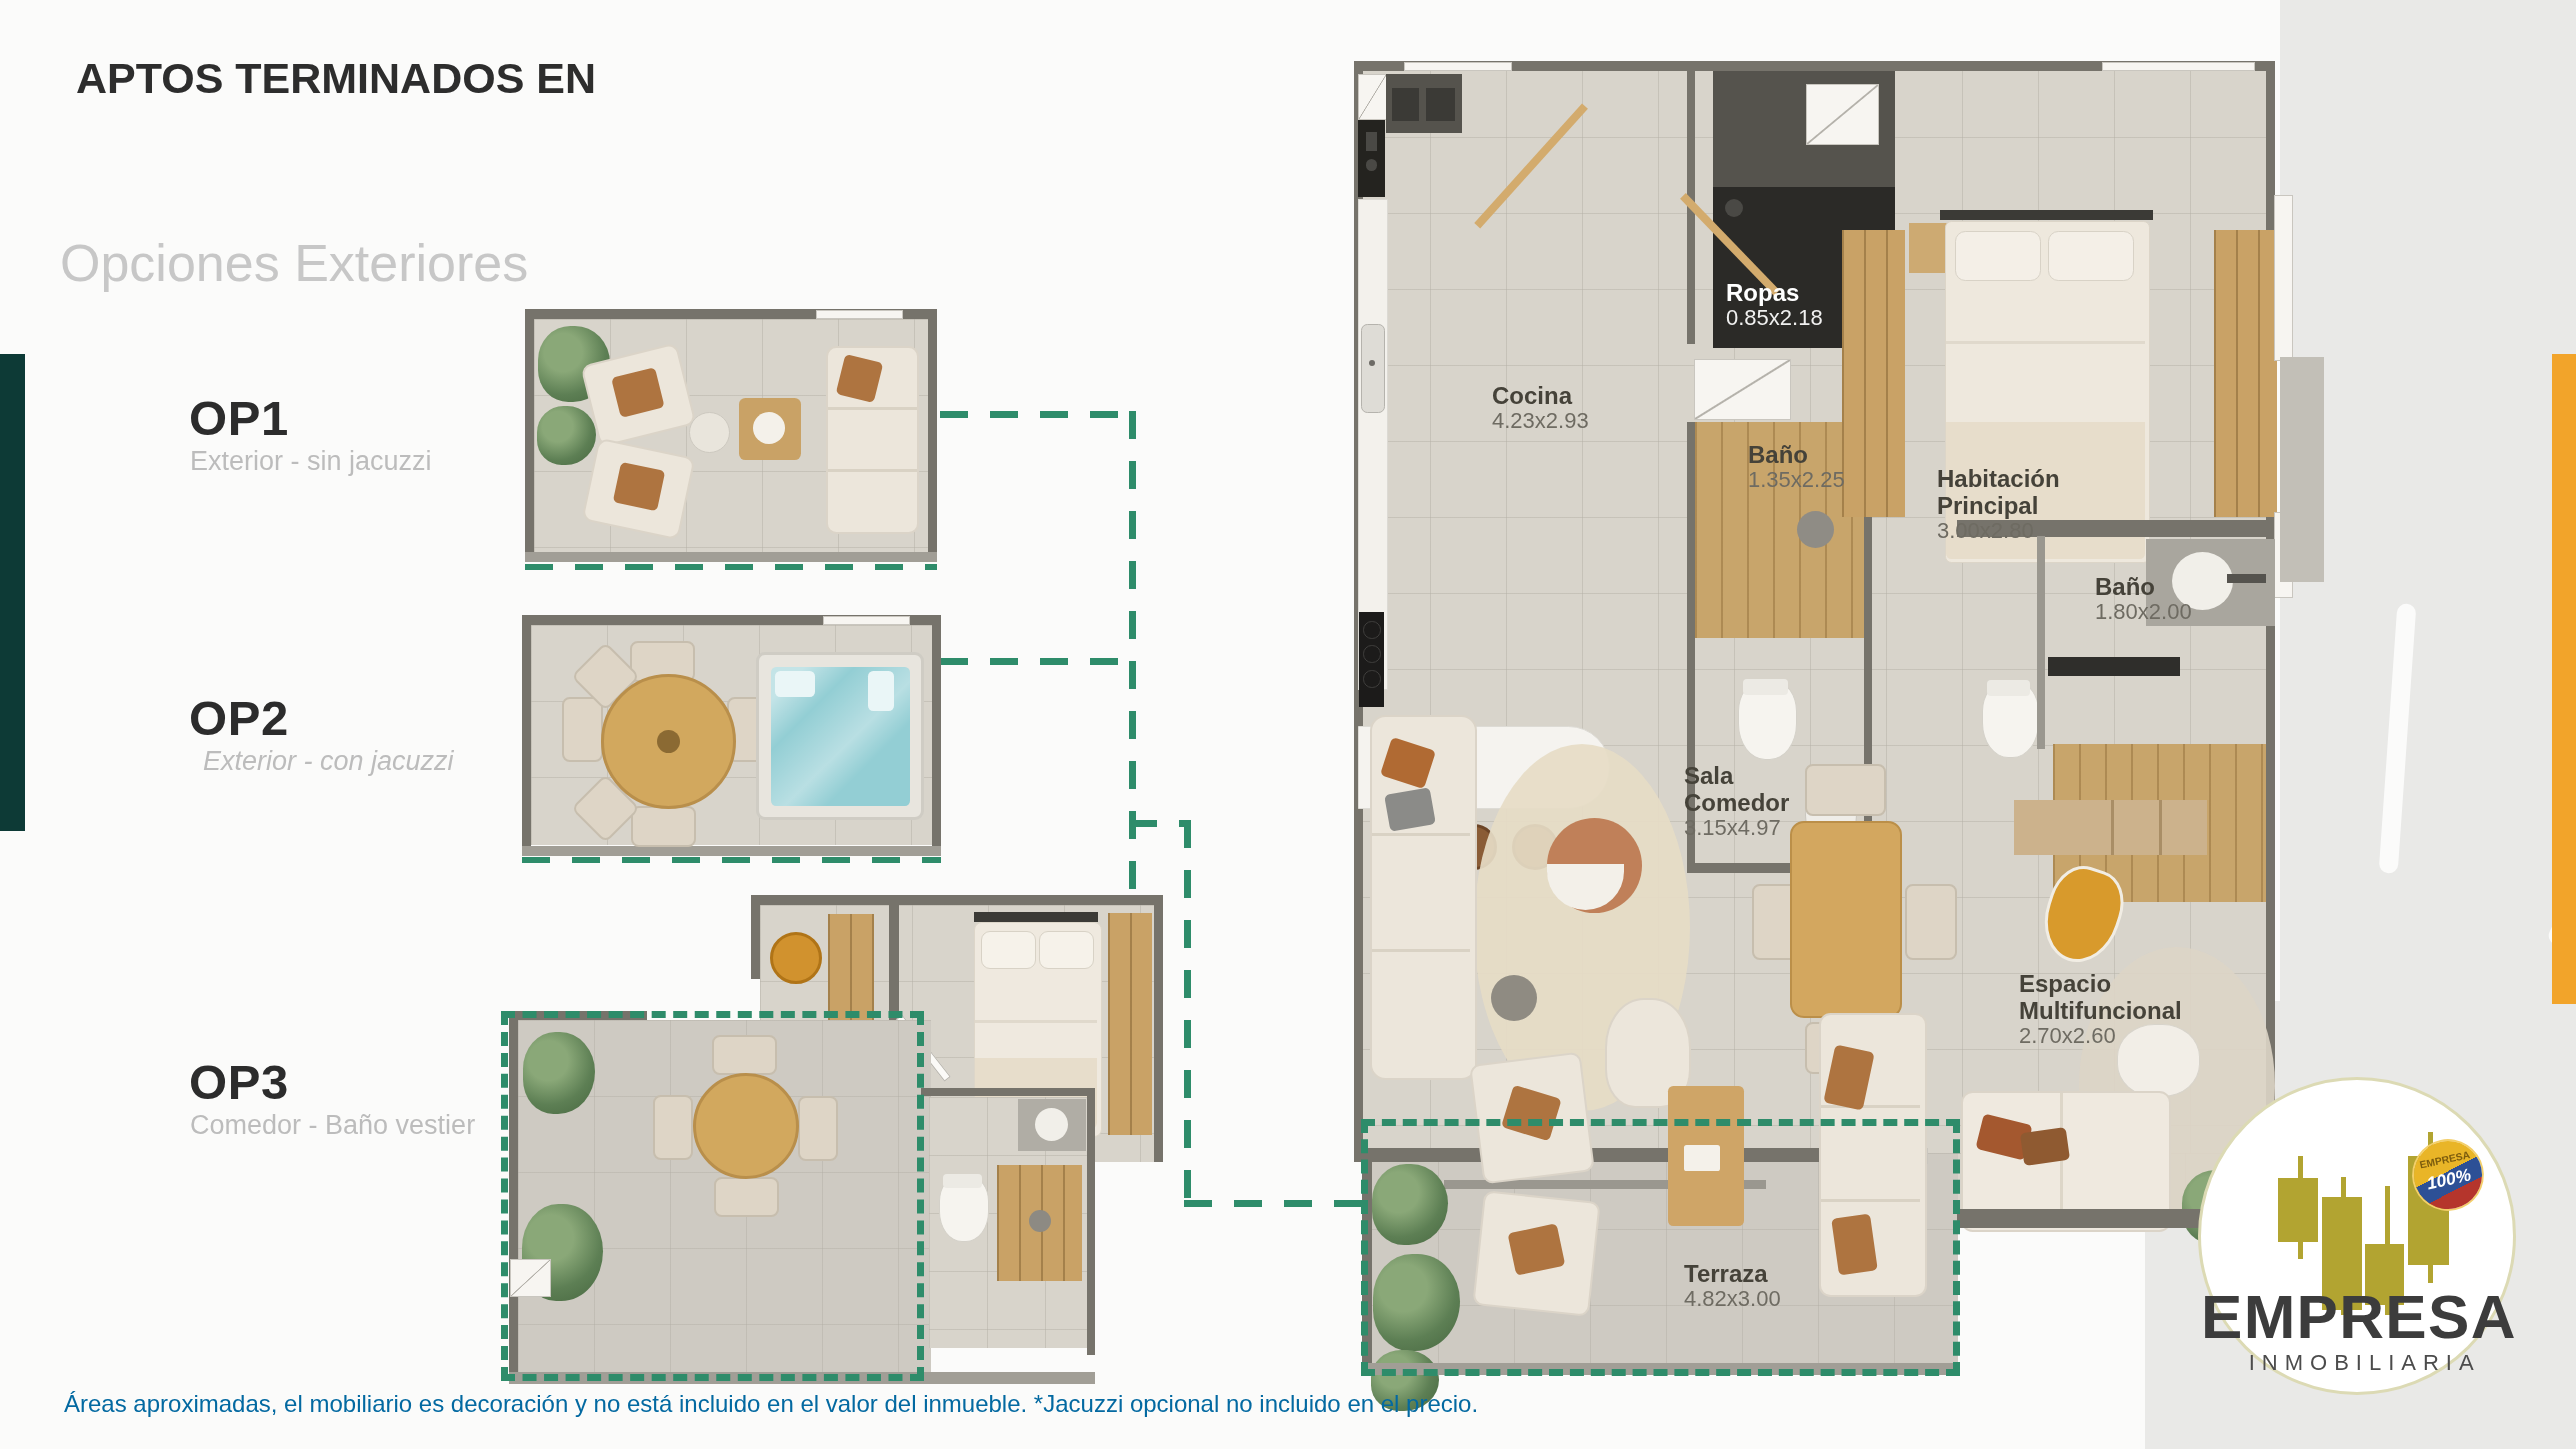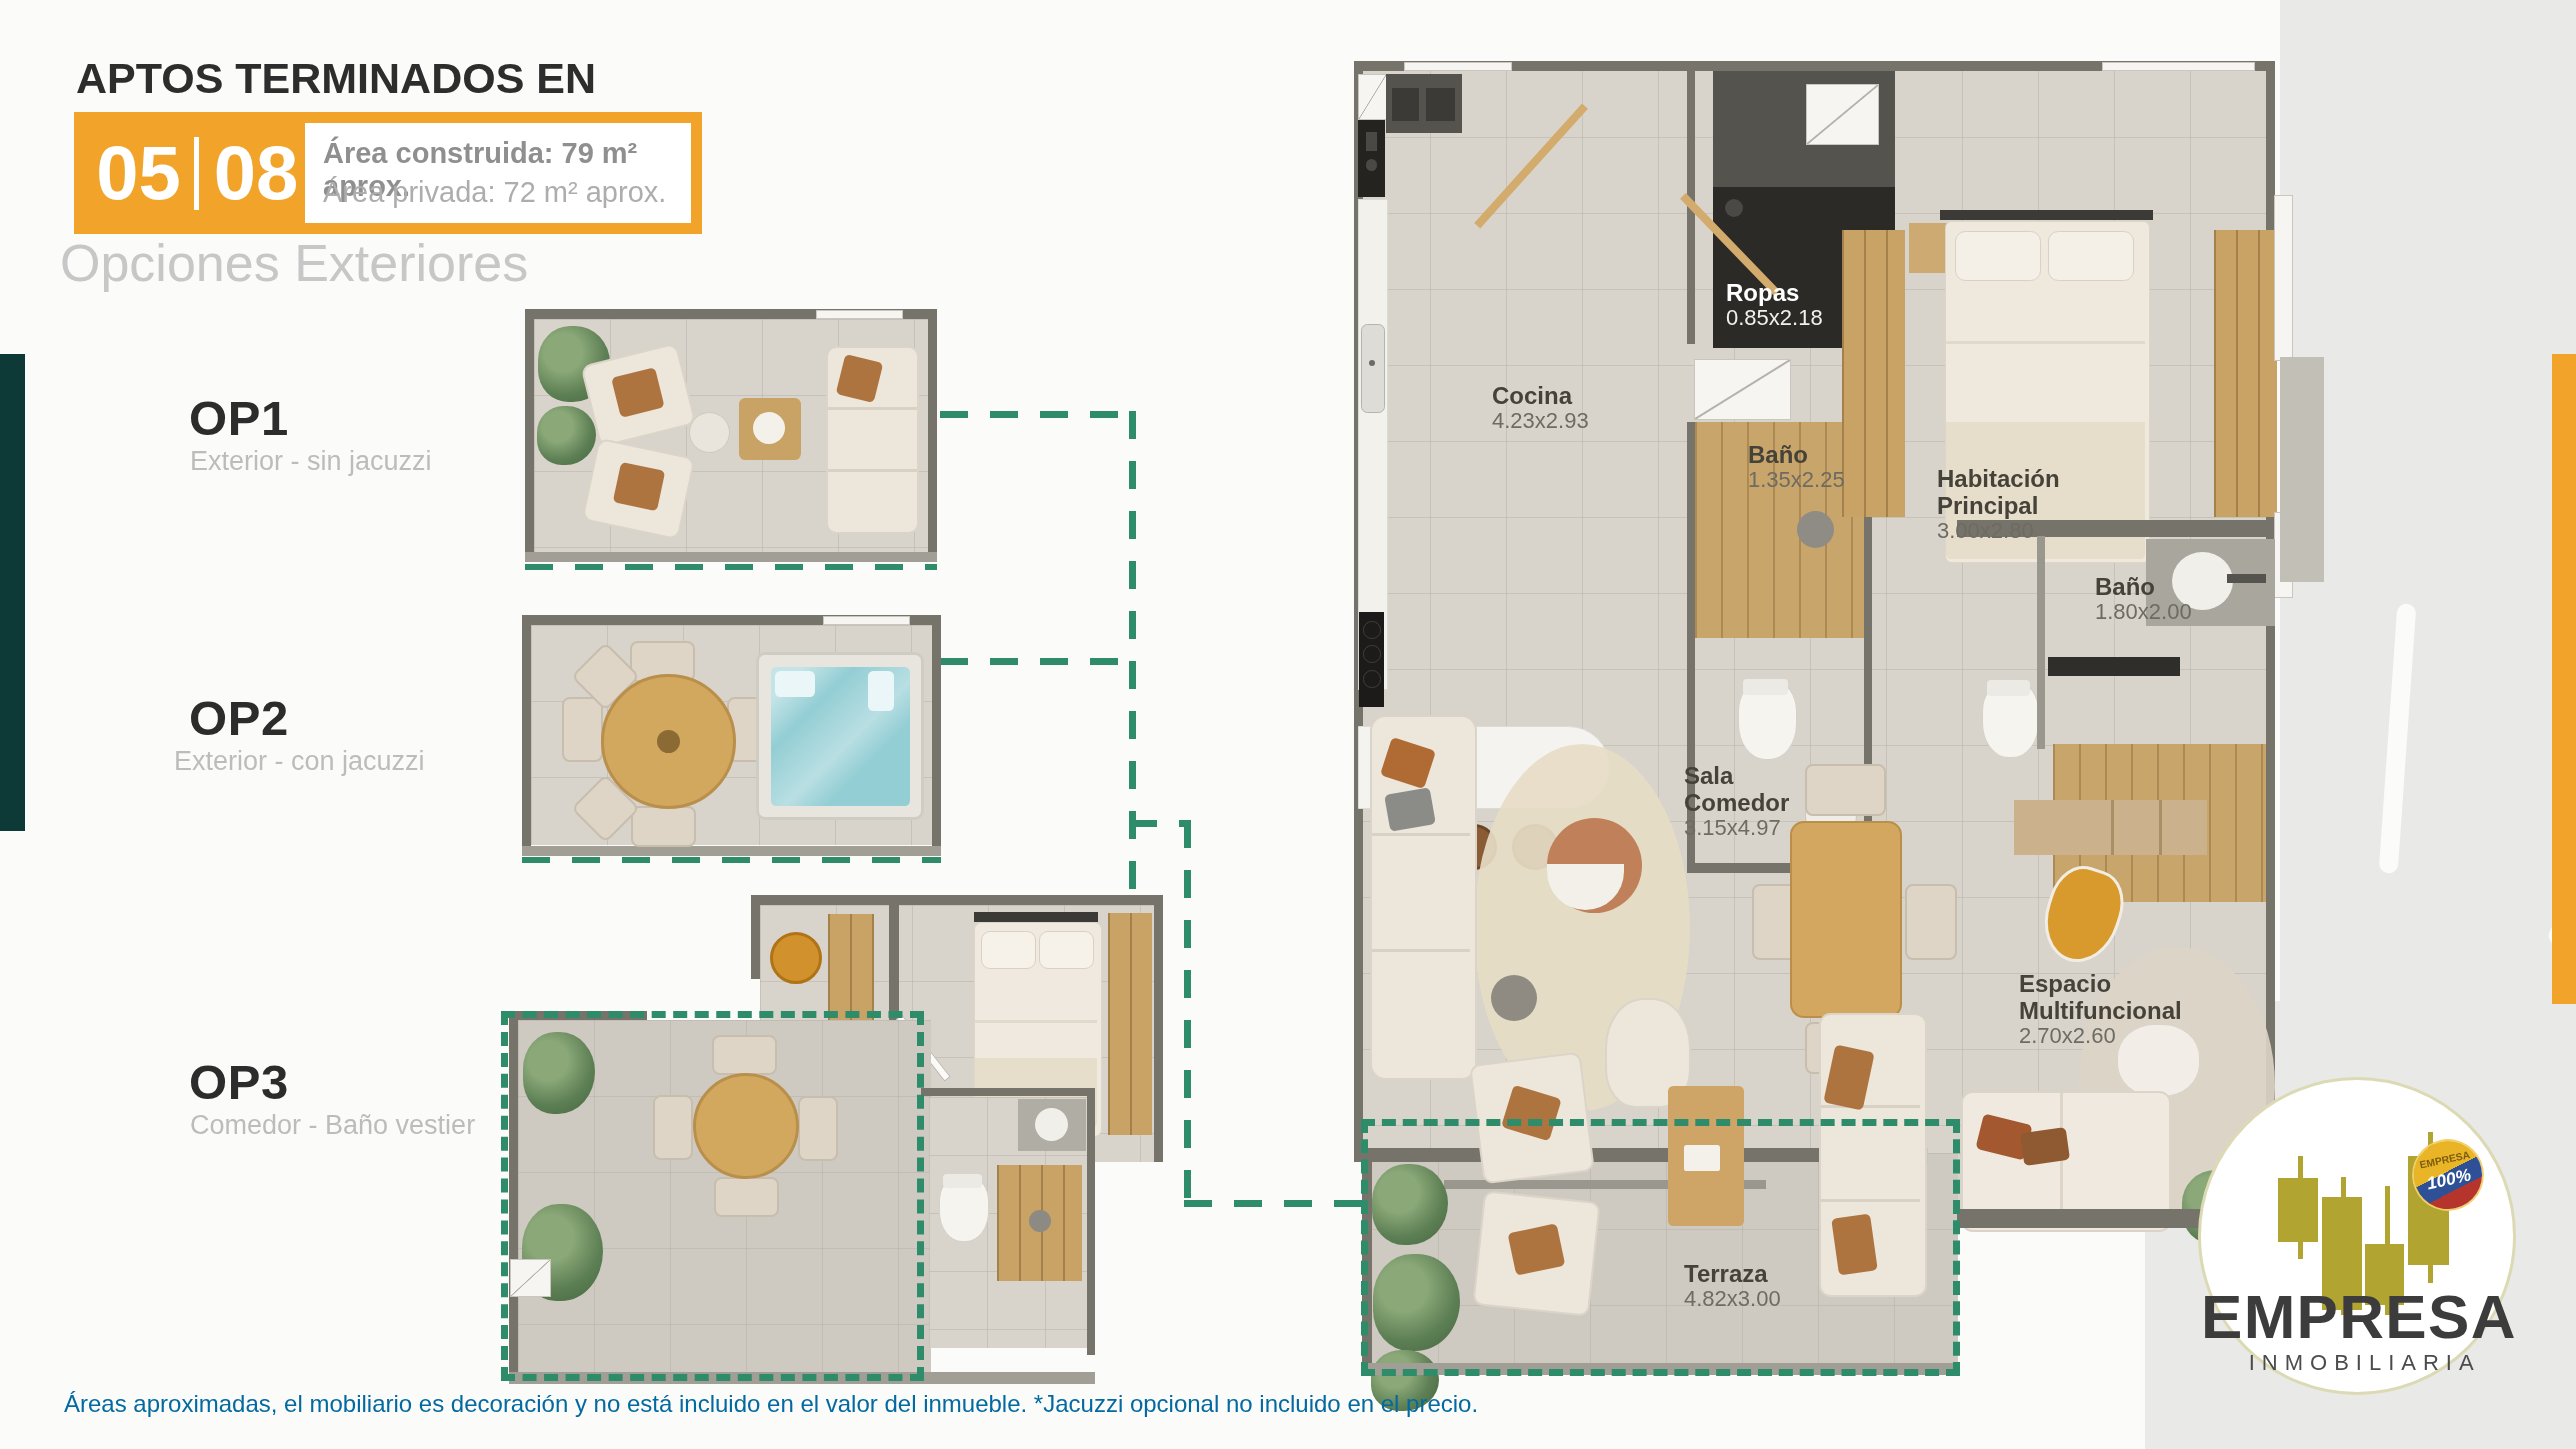--- a/index.html
+++ b/index.html
@@ -47,35 +47,26 @@
   <div class="ray" style="height:270px;transform:rotate(-60deg) translateY(-657px);"></div>
   <div class="ray" style="height:348px;transform:rotate(-38deg) translateY(-811px);"></div>
   <div class="ray" style="height:399px;transform:rotate(-16deg) translateY(-857px);"></div>
   <div class="ray" style="height:270px;transform:rotate(4deg) translateY(-631px);"></div>
   <div class="ray" style="height:245px;transform:rotate(26deg) translateY(-580px);"></div>
 
   <div class="abs" style="left:0;top:354px;width:24.5px;height:477px;background:#0d3a36;"></div>
   <div class="abs" style="left:2552px;top:354px;width:24.5px;height:650px;background:#f2a42a;"></div>
 
   <div class="abs" style="left:76px;top:54px;font-size:43px;font-weight:800;color:#2d2d2d;letter-spacing:0;">APTOS TERMINADOS EN</div>
-  <div class="abs" style="left:74px;top:112px;width:628px;height:122px;background:#f2a42a;">
-    <div class="abs" style="left:11.6px;top:16.7px;width:106px;text-align:center;font-size:76px;font-weight:700;color:#ffffff;">05</div>
-    <div class="abs" style="left:120px;top:24.5px;width:4.5px;height:73px;background:#ffffff;"></div>
-    <div class="abs" style="left:129px;top:16.7px;width:106px;text-align:center;font-size:76px;font-weight:700;color:#ffffff;">08</div>
-    <div class="abs" style="left:231px;top:11px;width:386px;height:100px;background:#ffffff;">
-      <div class="abs" style="left:18px;top:14px;font-size:29px;font-weight:700;color:#8f8f8f;">Área construida: 79 m² aprox.</div>
-      <div class="abs" style="left:18px;top:53px;font-size:29px;font-weight:400;color:#adadad;">Área privada: 72 m² aprox.</div>
-    </div>
-  </div>
   <div class="abs" style="left:60px;top:233px;font-size:52px;font-weight:400;color:#c7c7c7;">Opciones Exteriores</div>
 
   <div class="optcode" style="left:189px;top:390px;">OP1</div>
   <div class="optdesc" style="left:190px;top:446px;">Exterior - sin jacuzzi</div>
   <div class="optcode" style="left:189px;top:690px;">OP2</div>
-  <div class="optdesc" style="left:174px;top:746px;">Exterior - con jacuzzi</div>
+  <div class="optdesc" style="left:203px;top:746px;font-style:italic;">Exterior - con jacuzzi</div>
   <div class="optcode" style="left:189px;top:1054px;">OP3</div>
   <div class="optdesc" style="left:190px;top:1110px;">Comedor - Baño vestier</div>
 
   <div class="dashh" style="left:940px;top:411px;width:193px;"></div>
   <div class="dashv" style="left:1129px;top:411px;height:684px;"></div>
   <div class="dashh" style="left:940px;top:658px;width:189px;"></div>
   <div class="dashh" style="left:1129px;top:820px;width:61px;"></div>
   <div class="dashv" style="left:1184px;top:820px;height:386px;"></div>
   <div class="dashh" style="left:1184px;top:1200px;width:180px;"></div>
   <div class="dashh" style="left:929px;top:1088px;width:201px;"></div>

